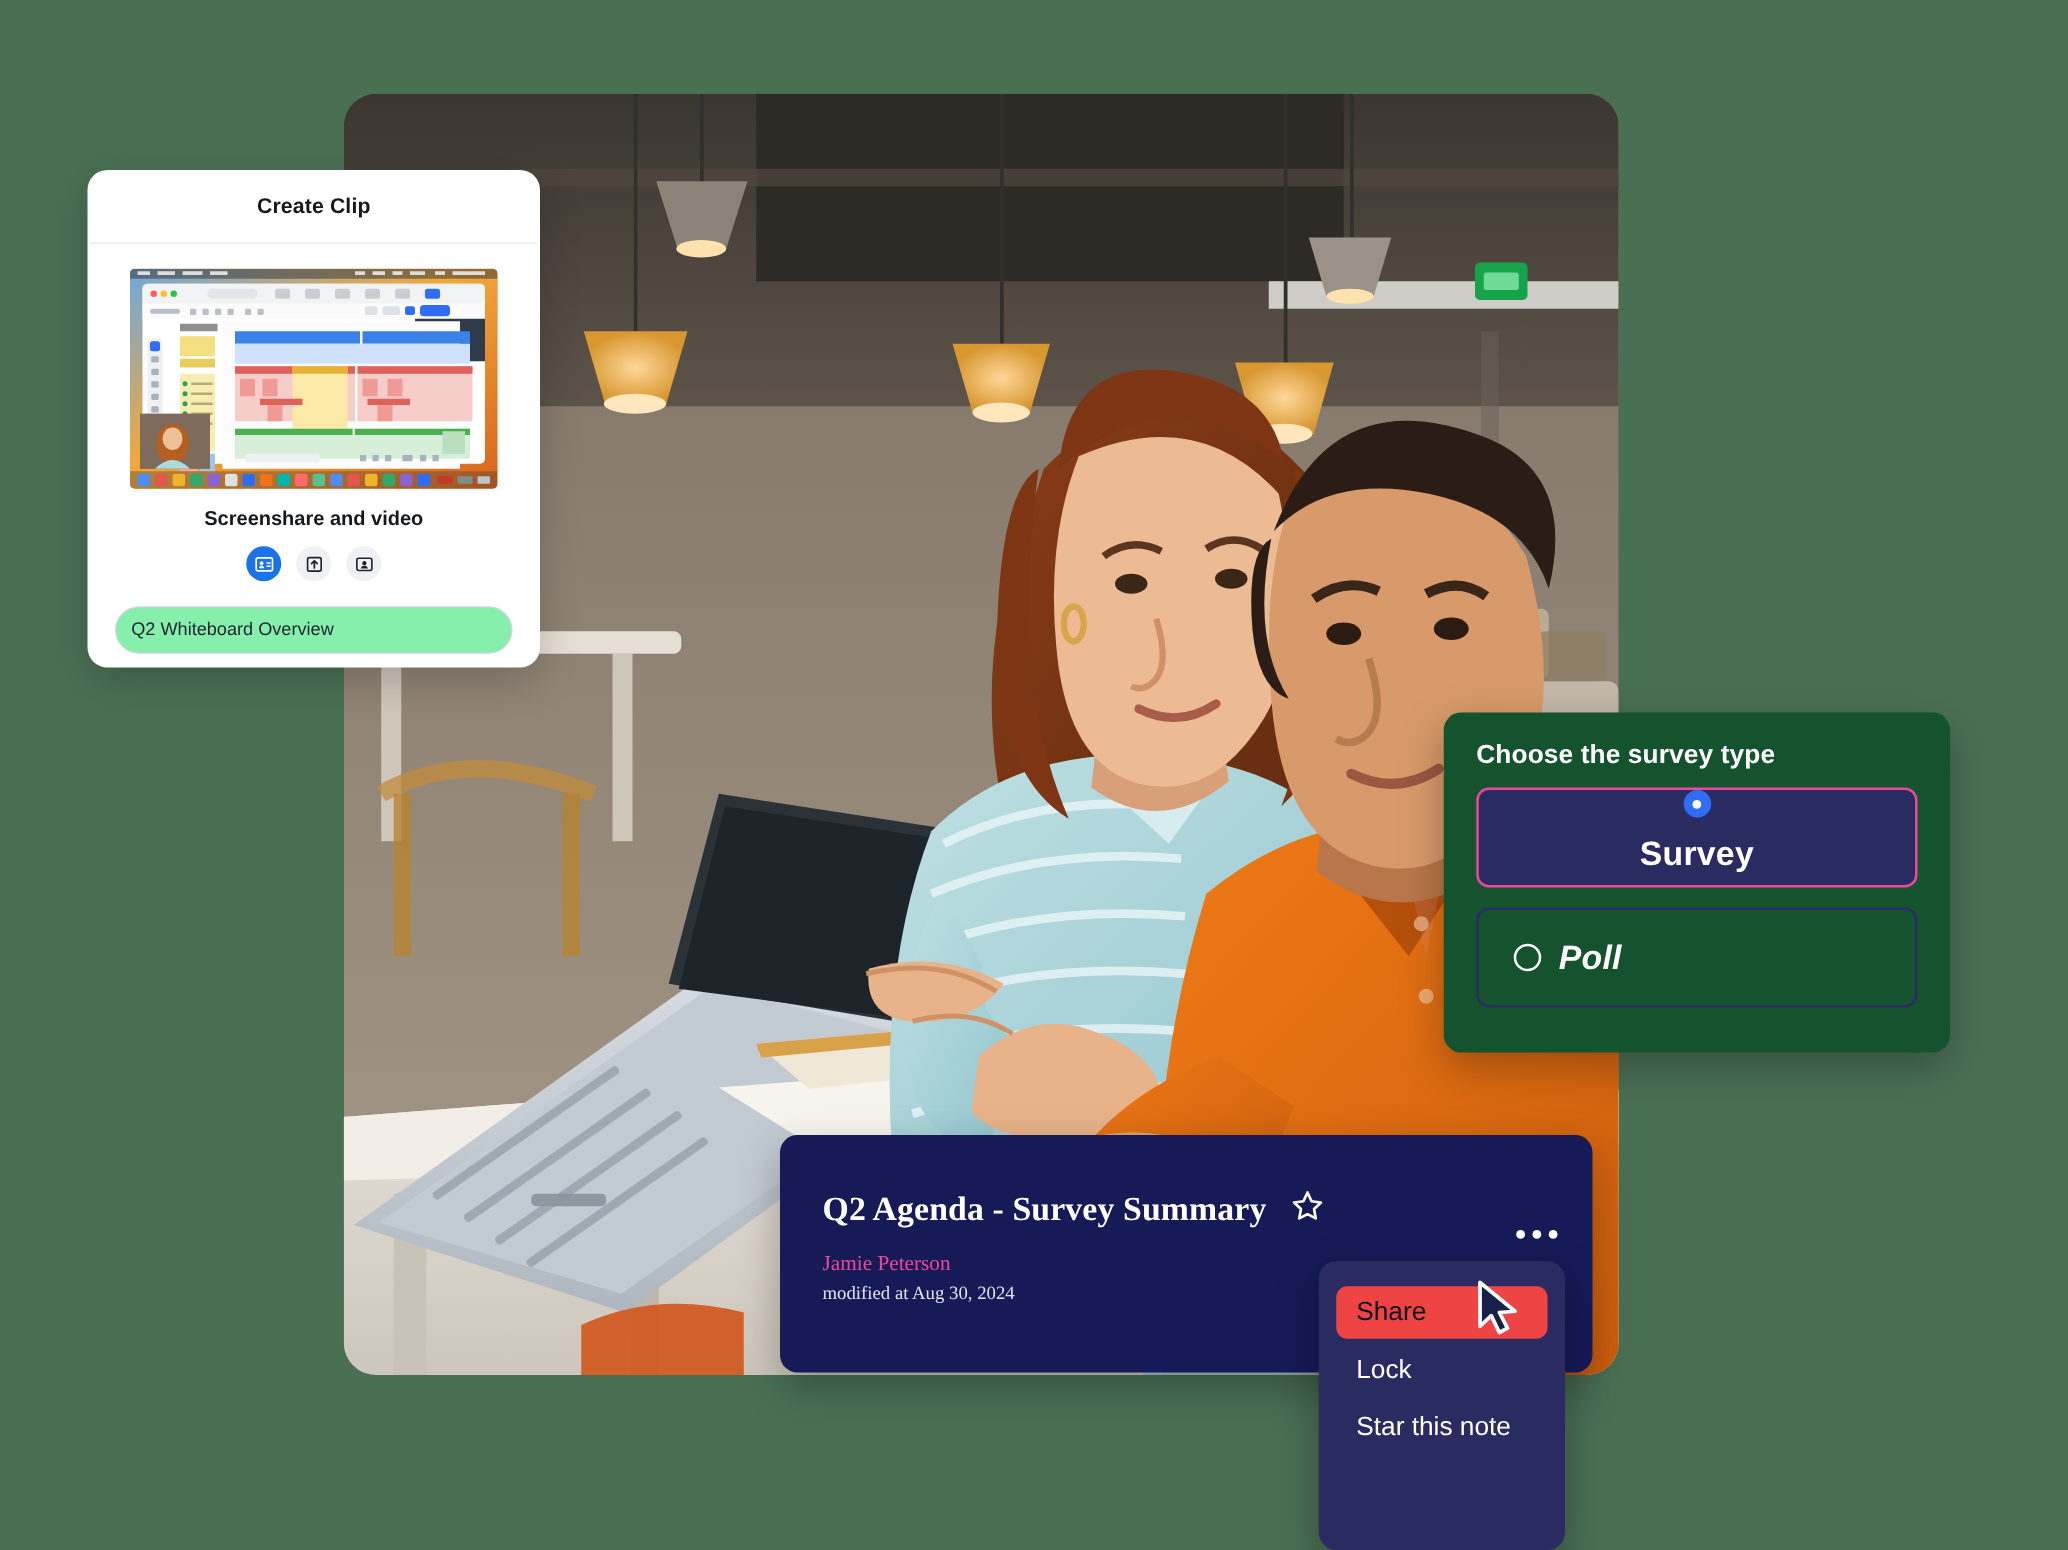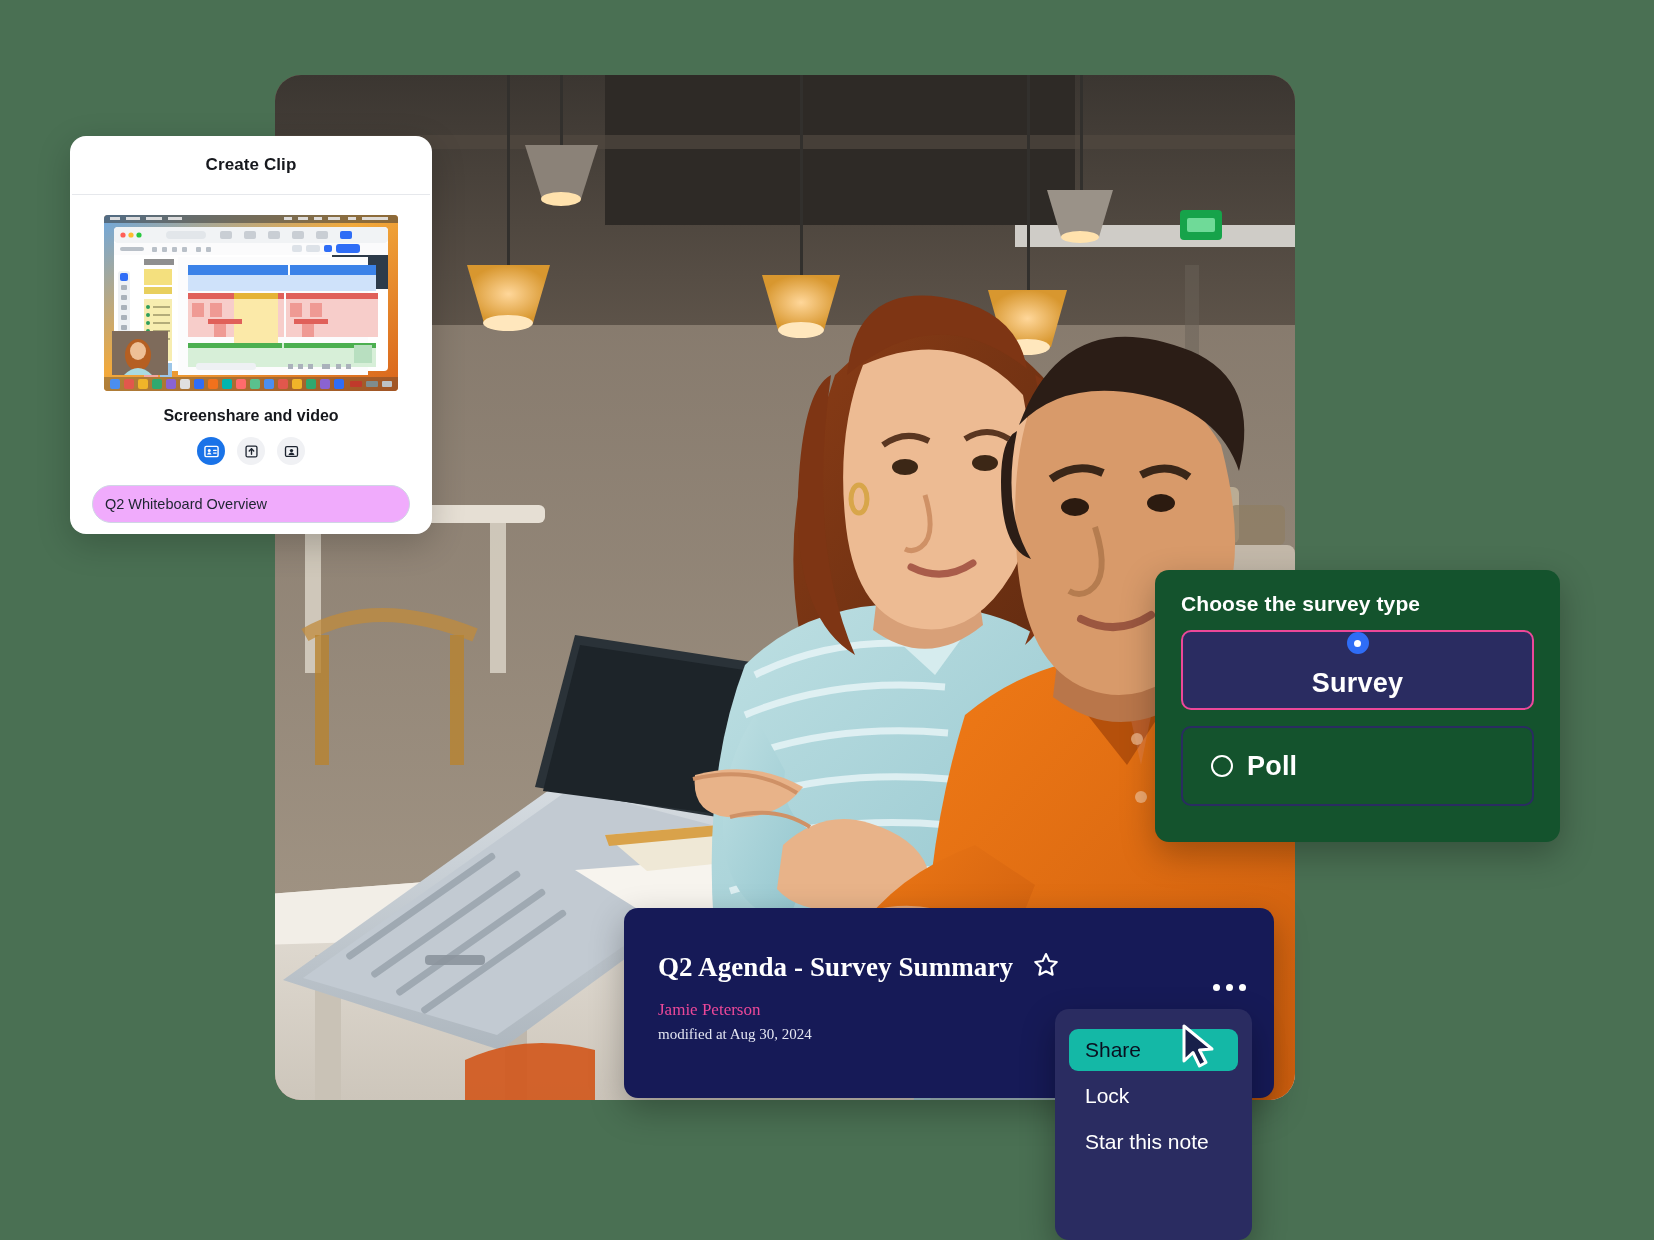--- a/index.html
+++ b/index.html
@@ -71,21 +71,21 @@
   .ibtn.active { background: #1a73e8; color: #ffffff; }
   .ibtn svg { display:block; }
   .clip-input {
     margin: 20px 0 0;
     width: 100%; height: 38px;
     border: 1px solid #cfd6e4;
     border-radius: 19px;
     padding: 0 12px;
     font-family: "Liberation Sans", sans-serif;
     font-size: 14.5px; color: #1d2430;
-    background: #f0abfc;
+    background: #86efac;
     outline: none;
   }
 
   
   .survey-panel {
     position: absolute;
     left: 1155px; top: 570px;
     width: 405px; height: 272px;
     background: #14532d;
     border-radius: 14px;
@@ -104,20 +104,21 @@
     cursor: pointer;
   }
   .survey-opt.selected {
     background: #2a2c61;
     border: 2px solid #ec4899;
     flex-direction: column;
   }
   .survey-opt.plain {
     background: transparent;
     border: 2px solid #2a2c61;
+    font-style: italic;
   }
   .radio {
     width: 22px; height: 22px; border-radius: 50%;
     border: 2px solid #ffffff;
     display: flex; align-items: center; justify-content: center;
     flex: 0 0 auto;
   }
   .radio.on { background: #2f6df6; border-color: #2f6df6; }
   .radio.on::after {
     content:''; width: 7px; height: 7px; border-radius:50%; background:#fff;
@@ -161,21 +162,21 @@
     box-shadow: 0 14px 34px rgba(0,0,0,.32);
   }
   .ctx-item {
     height: 42px; border-radius: 9px;
     display:flex; align-items:center;
     padding: 0 16px;
     color: #ffffff; font-size: 21px;
     cursor: pointer;
     margin-bottom: 4px;
   }
-  .ctx-item.highlight { background: #14b8a6; color: #0a1020; }
+  .ctx-item.highlight { background: #ef4444; color: #0a1020; }
 
   
   .cursor {
     position:absolute; left: 1179px; top: 1023px;
     pointer-events:none;
   }
 </style>
 </head>
 <body>
 

